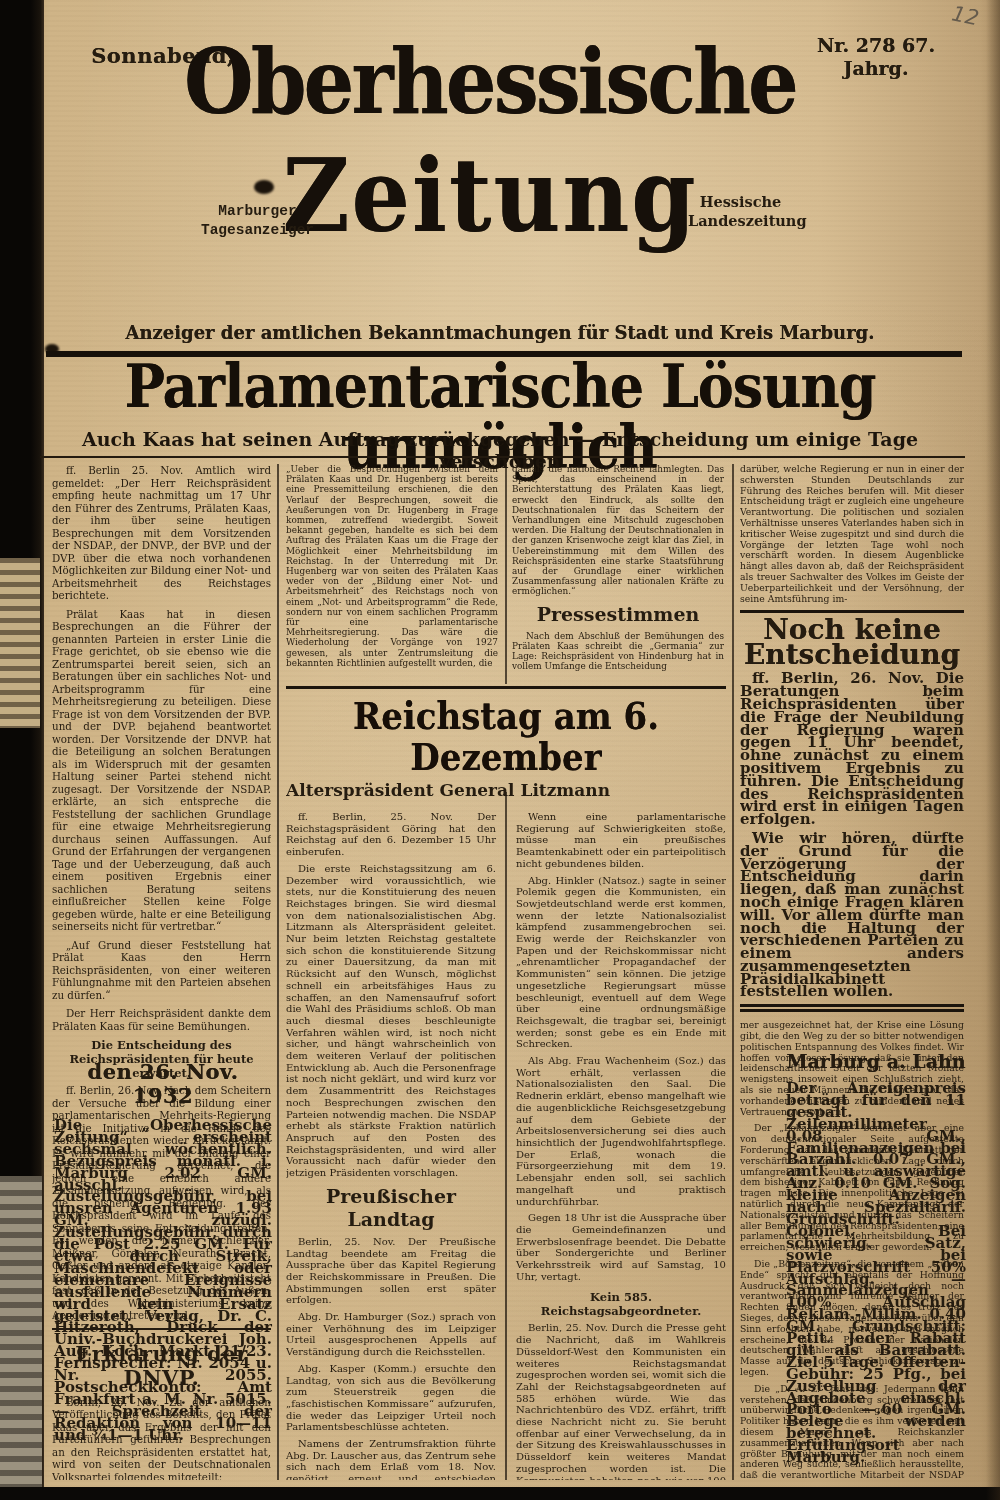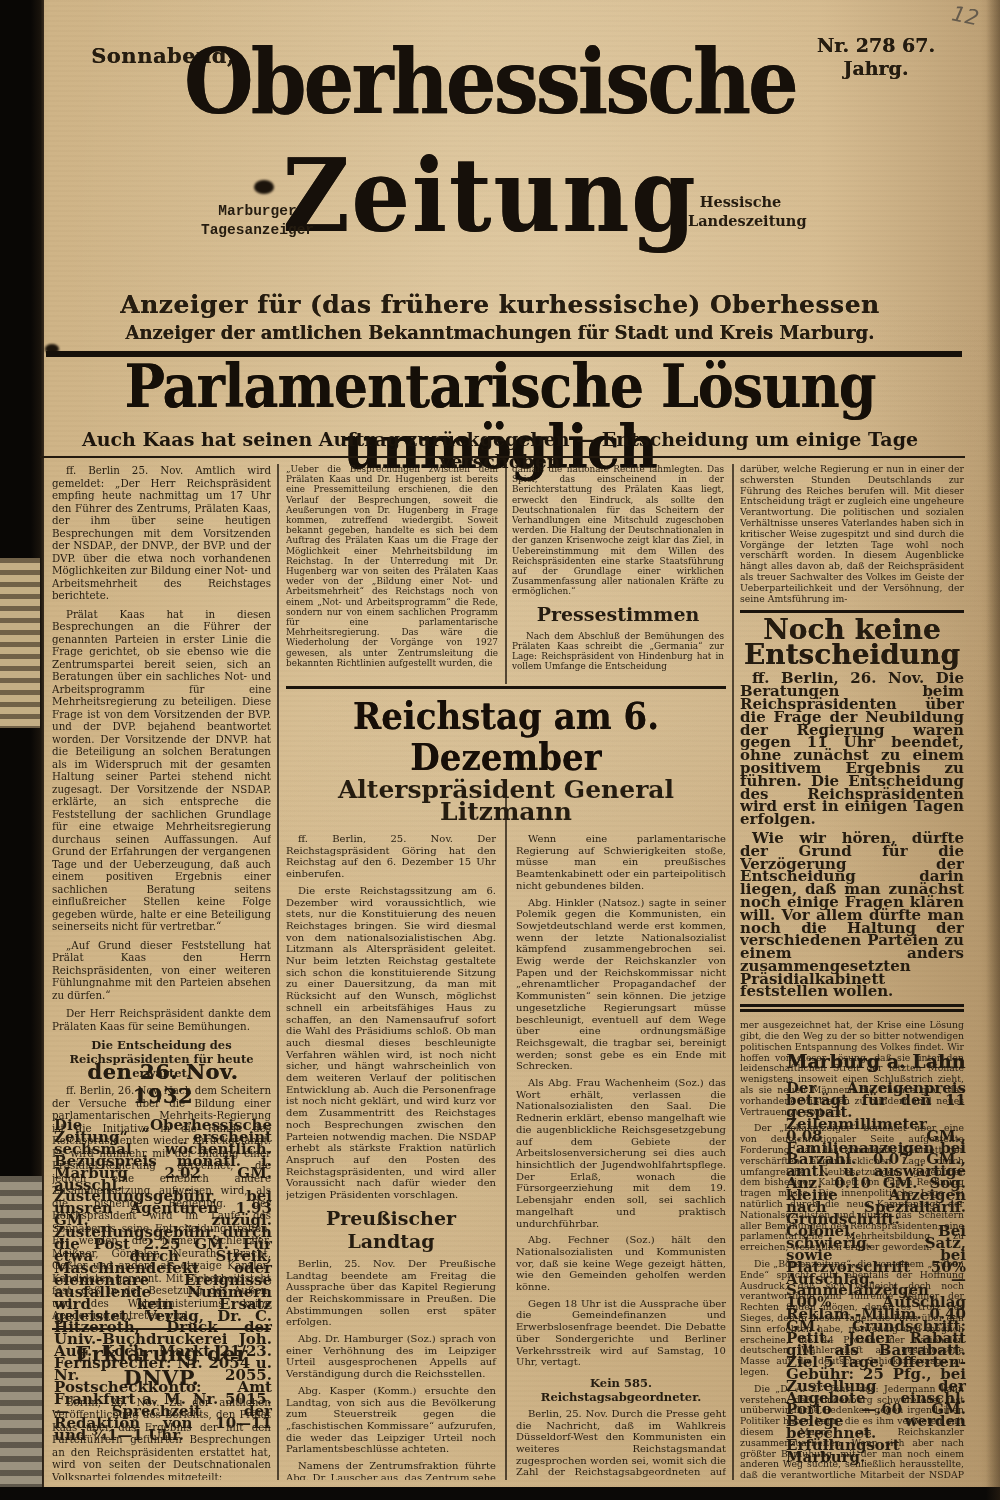--- a/index.html
+++ b/index.html
@@ -56,21 +56,21 @@
   
   .minihead{font-weight:700;text-align:center;font-size:11.5px;line-height:14px;margin:6px 0 4px;}
   .bighead{font-weight:700;text-align:center;font-size:21px;line-height:24px;margin:12px 0 6px;letter-spacing:.5px;}
   .medhead{font-weight:700;text-align:center;font-size:19px;line-height:23px;margin:6px 0 5px;}
   .smallhead{font-weight:700;text-align:center;font-size:11.5px;line-height:14px;margin:8px 0 4px;}
   .rule-thin{height:2px;background:#241b10;margin:4px 0 8px;}
   
   .reichstag{position:absolute;left:286px;top:686px;width:440px;height:794px;overflow:hidden;}
   .reichstag .toprule{height:3px;background:#1b140c;}
   .rhead{font-weight:700;text-align:center;font-size:34px;line-height:38px;margin:10px 0 4px;transform:scaleY(1.08);color:#170f08;}
-  .rsub{font-weight:700;text-align:center;font-size:25px;line-height:22px;margin:0 0 10px;}
+  .rsub{font-weight:700;font-size:17px;line-height:22px;margin:0 0 10px;}
   .rcols{display:flex;justify-content:space-between;}
   .rcol{width:210px;font-size:10px;line-height:11.7px;text-align:justify;}
   .rcol p{margin:0 0 5px;text-indent:12px;}
   
   .noch{margin:6px 0 8px;}
   .noch .toprule{height:3px;background:#1b140c;margin-bottom:4px;}
   .noch .nhead{font-weight:700;text-align:center;font-size:28px;line-height:25px;margin:2px 0 5px;}
   .noch p{font-weight:700;font-size:15px;line-height:12.8px;margin:0 0 6px;text-indent:12px;}
   .noch .botrule{height:8px;background:linear-gradient(180deg,#1b140c 0 3px,rgba(0,0,0,0) 3px 5px,#1b140c 5px 8px);margin-top:2px;}
   .ink{text-shadow:0 0 .4px rgba(37,28,16,.9);}
@@ -106,21 +106,20 @@
     <div>Hessische</div>
     <div>Landeszeitung</div>
   </div>
 
   <div class="issuebox">
     <div class="d1 ink">Nr. 278  67. Jahrg.</div>
     <div class="d2 ink">Marburg a. Lahn</div>
     <div class="imprint">Der Anzeigenpreis beträgt für den 11 gespalt. Zeilenmillimeter 0.08 GM., Familienanzeigen bei Barzahl. 0.07 GM., amtl. u. auswärtige Anz. 0.10 GM. Sog. kleine Anzeigen nach Spezialtarif. Grundschrift: Colonel. Bei schwierig. Satz, sowie bei Platzvorschrift 50% Aufschlag. — Sammelanzeigen 100% Aufschlag Reklam.-Millim. 0.40 GM. Grundschrift: Petit. Jeder Rabatt gilt als Barrabatt. Ziel 5 Tage. Offerten-Gebühr: 25 Pfg., bei Zustellung der Angebote einschl. Porto —.60 GM. Belege werden berechnet. Erfüllungsort Marburg.</div>
   </div>
 
-  <div class="subtitle1 ink">Anzeiger für (das frühere kurhessische) Oberhessen</div>
   <div class="subtitle2 ink">Anzeiger der amtlichen Bekanntmachungen für Stadt und Kreis Marburg.</div>
   <div class="rule-mast"></div>
 
   <div class="headline ink">Parlamentarische Lösung unmöglich</div>
   <div class="deck">Auch Kaas hat seinen Auftrag zurückgegeben — Entscheidung um einige Tage verschoben</div>
   <div class="rule-deck"></div>
 
   <div class="divider d1"></div>
   <div class="divider d2a"></div>
   <div class="divider d2b"></div>
@@ -160,21 +159,20 @@
         <p>Berlin, 25. Nov.  Der Preußische Landtag beendete am Freitag die Aussprache über das Kapitel Regierung der Reichskommissare in Preußen. Die Abstimmungen sollen erst später erfolgen.</p>
         <p>Abg. Dr. Hamburger (Soz.) sprach von einer Verhöhnung des im Leipziger Urteil ausgesprochenen Appells auf Verständigung durch die Reichsstellen.</p>
         <p>Abg. Kasper (Komm.) ersuchte den Landtag, von sich aus die Bevölkerung zum Steuerstreik gegen die „faschistischen Kommissare“ aufzurufen, die weder das Leipziger Urteil noch Parlamentsbeschlüsse achteten.</p>
         <p>Namens der Zentrumsfraktion führte Abg. Dr. Lauscher aus, das Zentrum sehe sich nach dem Erlaß vom 18. Nov. genötigt, erneut und entschieden Rechtsverwahrung einzulegen „gegen die willkürliche Handhabung der Reichsverfassung“, die in den Maßnahmen der Reichsregierung liege.</p>
 
       </div>
       <div class="rcol">
         <p class="noind">Wenn eine parlamentarische Regierung auf Schwierigkeiten stoße, müsse man ein preußisches Beamtenkabinett oder ein parteipolitisch nicht gebundenes bilden.</p>
         <p>Abg. Hinkler (Natsoz.) sagte in seiner Polemik gegen die Kommunisten, ein Sowjetdeutschland werde erst kommen, wenn der letzte Nationalsozialist kämpfend zusammengebrochen sei. Ewig werde der Reichskanzler von Papen und der Reichskommissar nicht „ehrenamtlicher Propagandachef der Kommunisten“ sein können. Die jetzige ungesetzliche Regierungsart müsse beschleunigt, eventuell auf dem Wege über eine ordnungsmäßige Reichsgewalt, die tragbar sei, bereinigt werden; sonst gebe es ein Ende mit Schrecken.</p>
         <p>Als Abg. Frau Wachenheim (Soz.) das Wort erhält, verlassen die Nationalsozialisten den Saal. Die Rednerin erklärt, ebenso mangelhaft wie die augenblickliche Reichsgesetzgebung auf dem Gebiete der Arbeitslosenversicherung sei dies auch hinsichtlich der Jugendwohlfahrtspflege. Der Erlaß, wonach die Fürsorgeerziehung mit dem 19. Lebensjahr enden soll, sei sachlich mangelhaft und praktisch undurchführbar.</p>
-        <p>Abg. Fechner (Soz.) hält den Nationalsozialisten und Kommunisten vor, daß sie keine Wege gezeigt hätten, wie den Gemeinden geholfen werden könne.</p>
         <p>Gegen 18 Uhr ist die Aussprache über die Gemeindefinanzen und Erwerbslosenfrage beendet. Die Debatte über Sondergerichte und Berliner Verkehrsstreik wird auf Samstag, 10 Uhr, vertagt.</p>
         <div class="smallhead">Kein 585. Reichstagsabgeordneter.</div>
         <p>Berlin, 25. Nov.  Durch die Presse geht die Nachricht, daß im Wahlkreis Düsseldorf-West den Kommunisten ein weiteres Reichstagsmandat zugesprochen worden sei, womit sich die Zahl der Reichstagsabgeordneten auf 585 erhöhen würde. Wie das Nachrichtenbüro des VDZ. erfährt, trifft diese Nachricht nicht zu. Sie beruht offenbar auf einer Verwechselung, da in der Sitzung des Kreiswahlausschusses in Düsseldorf kein weiteres Mandat zugesprochen worden ist. Die Kommunisten behalten nach wie vor 100 Abgeordnete, und die Gesamtzahl der Abgeordneten beträgt nach wie vor 584, wie das in der Sitzung des Reichswahlausschusses bereits abschließend festgestellt worden ist.</p>
       </div>
     </div>
   </div>
 
   <div class="col col4">
     <p class="noind">darüber, welche Regierung er nun in einer der schwersten Stunden Deutschlands zur Führung des Reiches berufen will. Mit dieser Entscheidung trägt er zugleich eine ungeheure Verantwortung. Die politischen und sozialen Verhältnisse unseres Vaterlandes haben sich in kritischer Weise zugespitzt und sind durch die Vorgänge der letzten Tage wohl noch verschärft worden. In diesem Augenblicke hängt alles davon ab, daß der Reichspräsident als treuer Sachwalter des Volkes im Geiste der Ueberparteilichkeit und der Versöhnung, der seine Amtsführung im-</p>
     <div class="noch">

